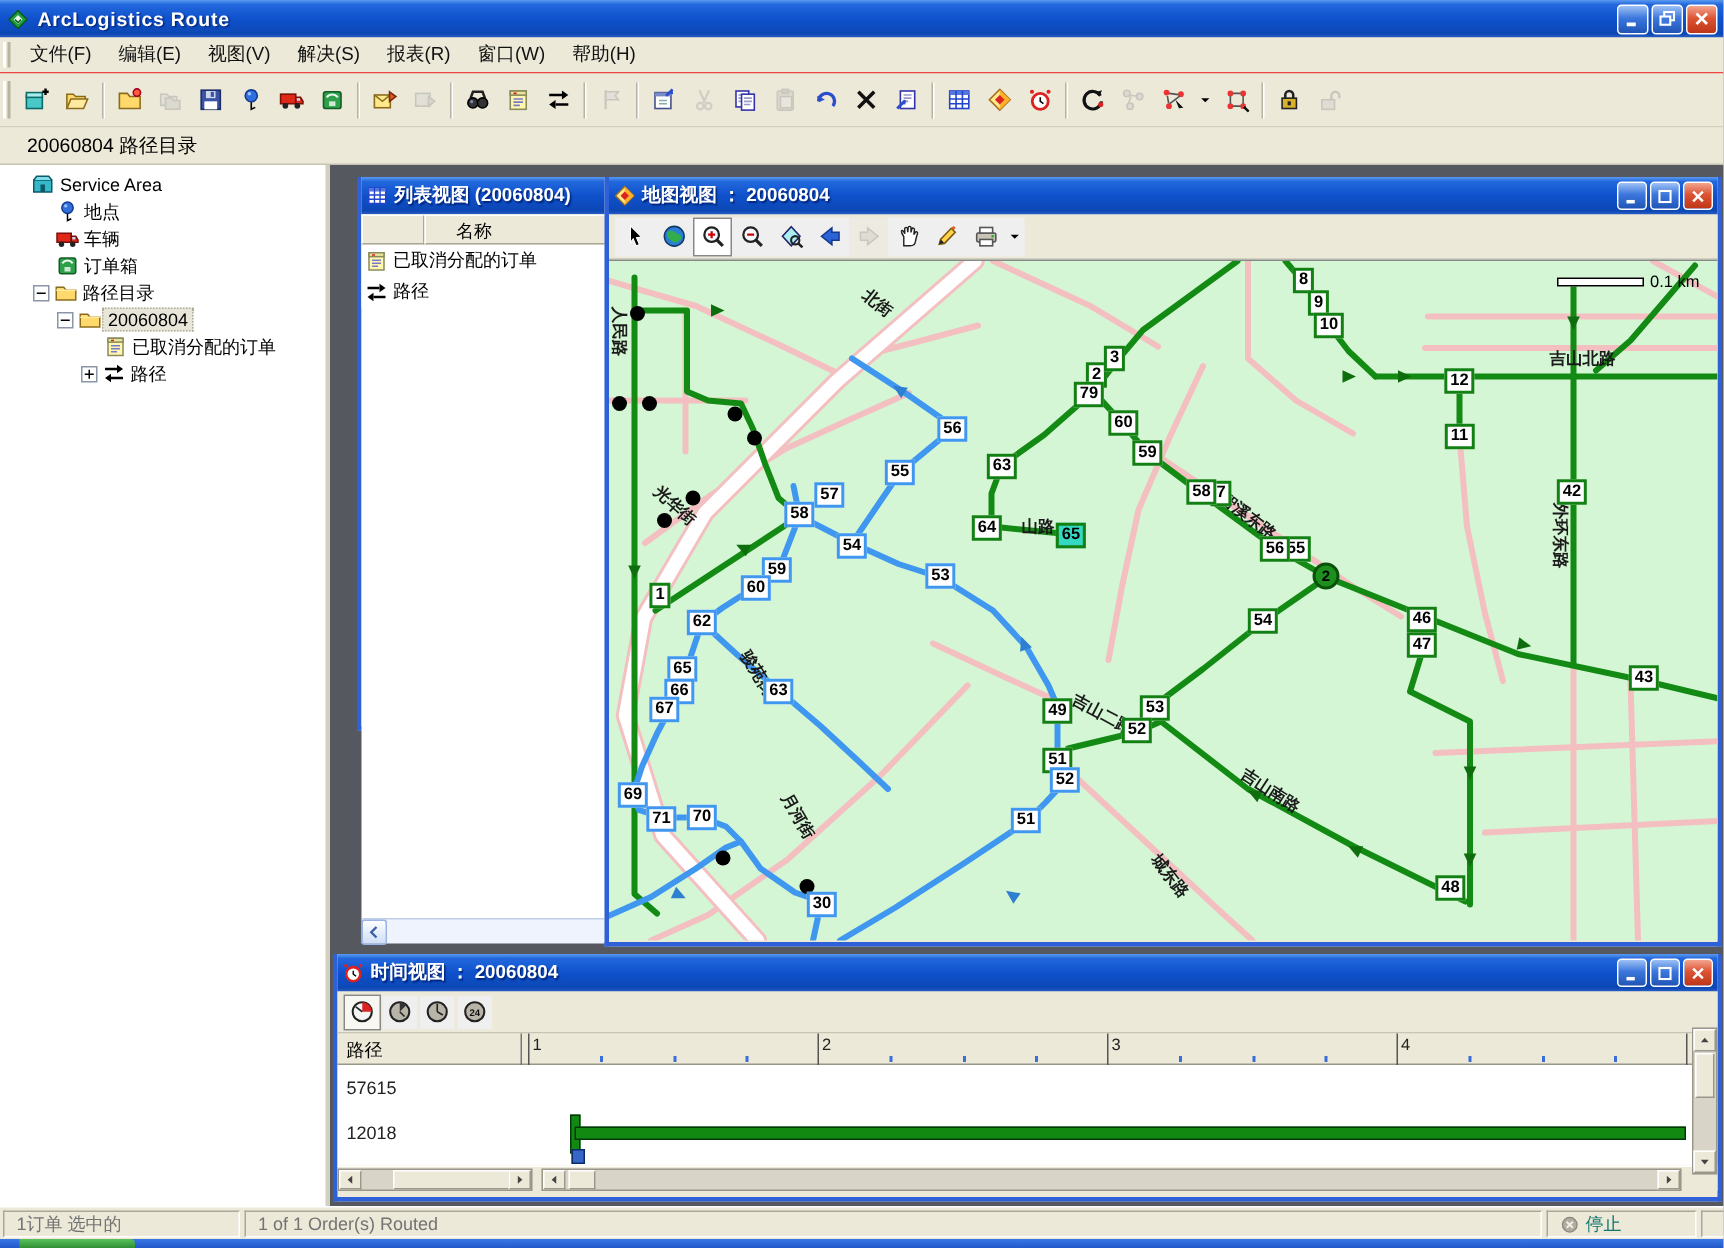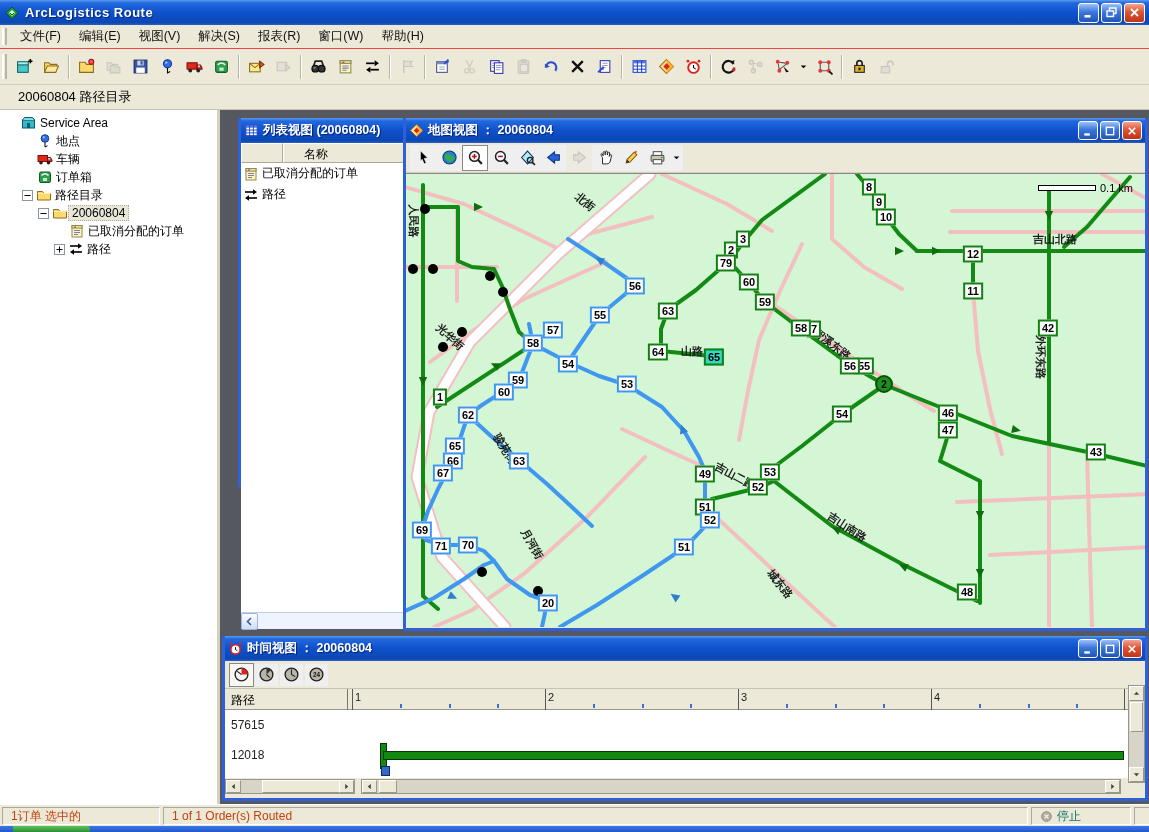--- a/index.html
+++ b/index.html
@@ -81,21 +81,21 @@
 .sb{position:absolute;height:15px;top:1px;background:#d8d4c8;border:1px solid #9a968a}
 .sbb{position:absolute;top:0;width:15px;height:13px;background:#ece9d8;border:1px solid #fff;border-right-color:#9a968a;border-bottom-color:#9a968a;display:flex;align-items:center;justify-content:center}
 .sbthumb{position:absolute;top:0;height:13px;background:#ece9d8;border:1px solid #fff;border-right-color:#9a968a;border-bottom-color:#9a968a}
 #time-vsb{position:absolute;right:0;top:49px;width:17px;height:98px;background:#d8d4c8;border:1px solid #9a968a}
 .vsbb{position:absolute;left:0;width:15px;height:15px;background:#ece9d8;border:1px solid #fff;border-right-color:#9a968a;border-bottom-color:#9a968a;display:flex;align-items:center;justify-content:center}
 .gbar{position:absolute;height:9px;background:#128a12;border:1px solid #04380a}
 .gcap{position:absolute;width:7px;height:26px;background:#128a12;border:1px solid #04380a}
 .tcursor{position:absolute;width:9px;height:10px;background:#3566c8;border:1px solid #0a2a6a}
 
 #statusbar{position:absolute;left:0;top:804px;width:1149px;height:22px;background:#ece9d8;border-top:1px solid #fff;font-size:12px}
-.spanel{position:absolute;top:2px;height:18px;border:1px solid #aca899;border-bottom-color:#fff;border-right-color:#fff;display:flex;align-items:center;padding:0 8px;color:#c2410c}
+.spanel{position:absolute;top:2px;height:18px;border:1px solid #aca899;border-bottom-color:#fff;border-right-color:#fff;display:flex;align-items:center;padding:0 8px;color:#737373}
 .spanel.stop{color:#0f766e;gap:4px}
 #taskbar{position:absolute;left:0;top:826px;width:1149px;height:6px;background:linear-gradient(180deg,#3a77e8,#2258c8)}
 #taskbar .start{position:absolute;left:13px;top:0;width:77px;height:6px;background:linear-gradient(180deg,#59c25c,#2e8f33);border-radius:0 3px 0 0}
 </style>
 </head>
 <body>
 
 <div id="titlebar">
   <span class="icn" id="appicon">
       <svg viewBox="0 0 16 16" width="16" height="16">
@@ -834,21 +834,21 @@
         <div class="mk b" style="left: 112px; top: 206px;">59</div>
         <div class="mk b" style="left: 98px; top: 218px;">60</div>
         <div class="mk b" style="left: 62px; top: 241px;">62</div>
         <div class="mk b" style="left: 49px; top: 272px;">65</div>
         <div class="mk b" style="left: 47px; top: 287px;">66</div>
         <div class="mk b" style="left: 37px; top: 299px;">67</div>
         <div class="mk b" style="left: 113px; top: 287px;">63</div>
         <div class="mk b" style="left: 16px; top: 356px;">69</div>
         <div class="mk b" style="left: 35px; top: 372px;">71</div>
         <div class="mk b" style="left: 62px; top: 371px;">70</div>
-        <div class="mk b" style="left: 142px; top: 429px;">20</div>
+        <div class="mk b" style="left: 142px; top: 429px;">30</div>
         <div class="mk b" style="left: 304px; top: 346px;">52</div>
         <div class="mk b" style="left: 278px; top: 373px;">51</div>
         <div class="mk sel" style="left: 308px; top: 183px;">65</div>
         <div class="depot" style="left: 478px; top: 210px;">2</div>
       </div>
   </div>
 
   <div class="win" id="timewin">
     <div class="wtitle">
       <span class="icn" id="timeicon">

